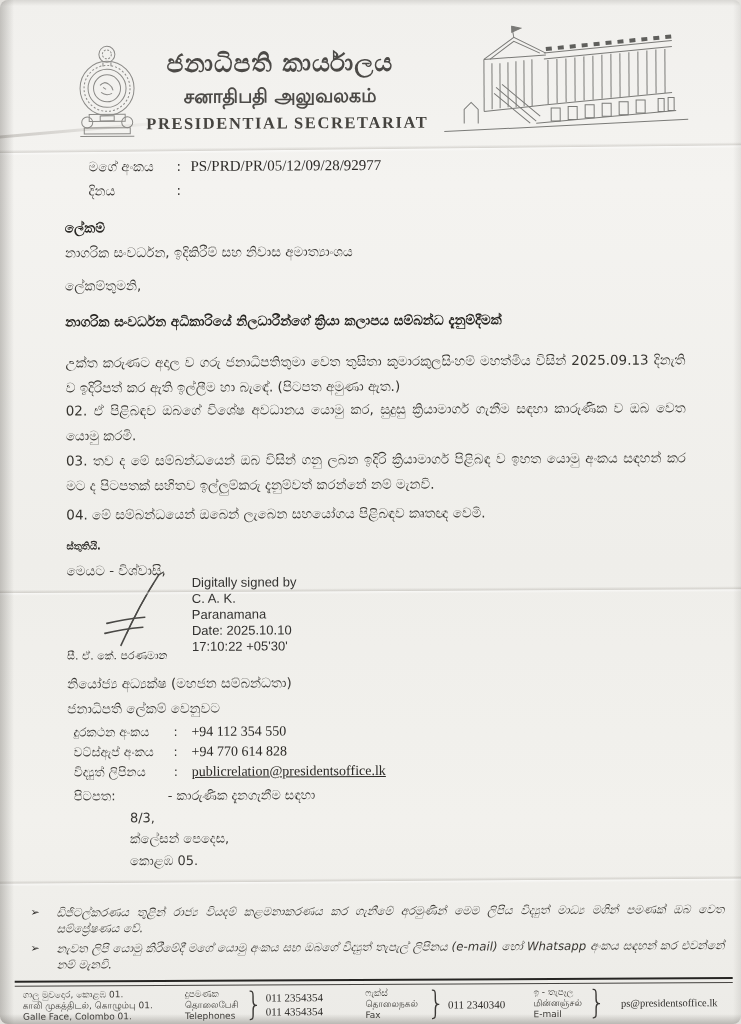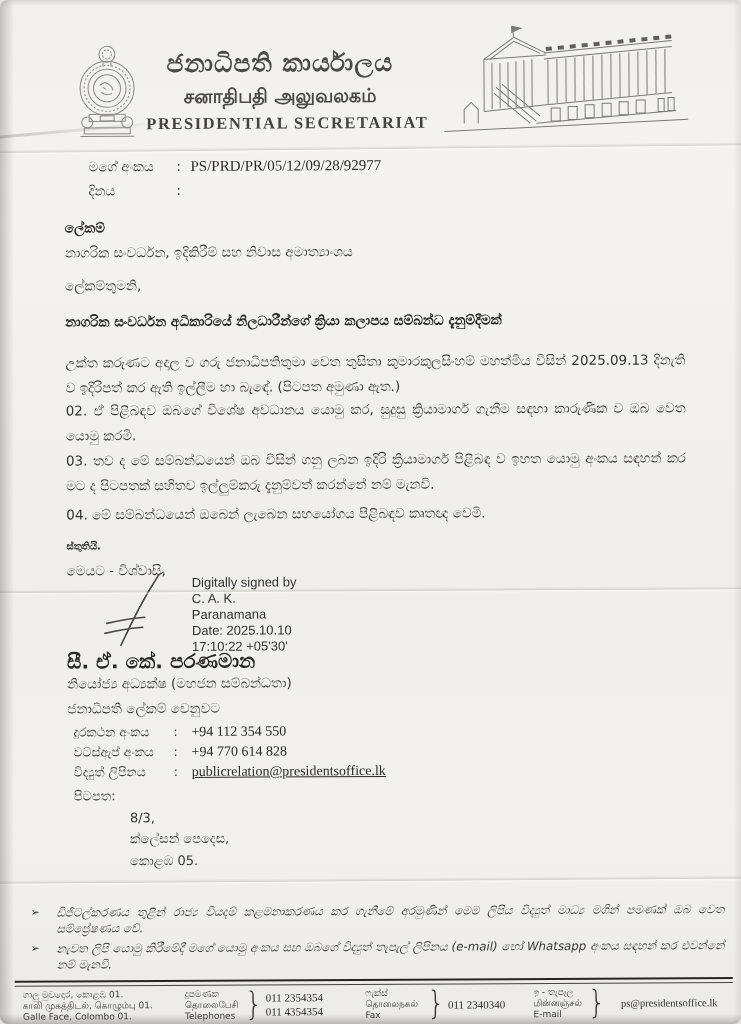--- a/index.html
+++ b/index.html
@@ -59,21 +59,21 @@
   .p2{top:397px;}
   .p3{top:447px;}
   .p4{top:501px;}
   .thanks{left:66px;top:539px;font-size:10px;font-weight:700;color:#2a2825;}
   .closing{left:66px;top:561px;font-size:13.5px;}
 
   
   .sig-svg{left:98px;top:570px;}
   .digital{left:159px;top:574px;font-family:"Liberation Sans","DejaVu Sans",sans-serif;
     font-size:13px;line-height:16px;color:#333230;margin-left:32px;}
-  .signame{left:66px;top:648px;font-size:20px;font-weight:700;color:#2a2825;}
+  .signame{left:66px;top:648px;font-size:11px;font-weight:400;color:#2a2825;}
   .sigrole{left:66px;top:674px;font-size:13.5px;}
   .sigfor{left:66px;top:699px;font-size:13.5px;}
 
   
   .contact{left:72px;top:721px;font-size:12.5px;line-height:20px;}
   .c-row{display:flex;}
   .c-label{width:100px;color:#3c3a37;}
   .c-colon{width:18px;}
   .c-val{font-family:"Liberation Serif","DejaVu Serif",serif;font-size:14px;color:#2c2a27;}
   .c-val.u{text-decoration:underline;}
@@ -255,20 +255,21 @@
       <div class="c-row">
         <span class="c-label">විද්‍යුත් ලිපිනය</span>
         <span class="c-colon">:</span>
         <span class="c-val u">publicrelation@presidentsoffice.lk</span>
       </div>
     </div>
 
     <div class="abs copies">
       <div class="cp-row">
         <span class="cp-label">පිටපත:</span>
+        <span class="cp-purpose">- කාරුණික දැනගැනීම සඳහා</span>
       </div>
       <div class="cp-addr">8/3,</div>
       <div class="cp-addr">ක්ලේසන් පෙදෙස,</div>
       <div class="cp-addr">කොළඹ 05.</div>
     </div>
 
     <div class="abs notes">
       <div class="note">
         <span class="n-bullet">➢</span>
         <span class="n-text">ඩිජිටල්කරණය තුළින් රාජ්‍ය වියදම් කළමනාකරණය කර ගැනීමේ අරමුණින් මෙම ලිපිය විද්‍යුත් මාධ්‍ය මගින් පමණක් ඔබ වෙත සම්ප්‍රේෂණය වේ.</span>

